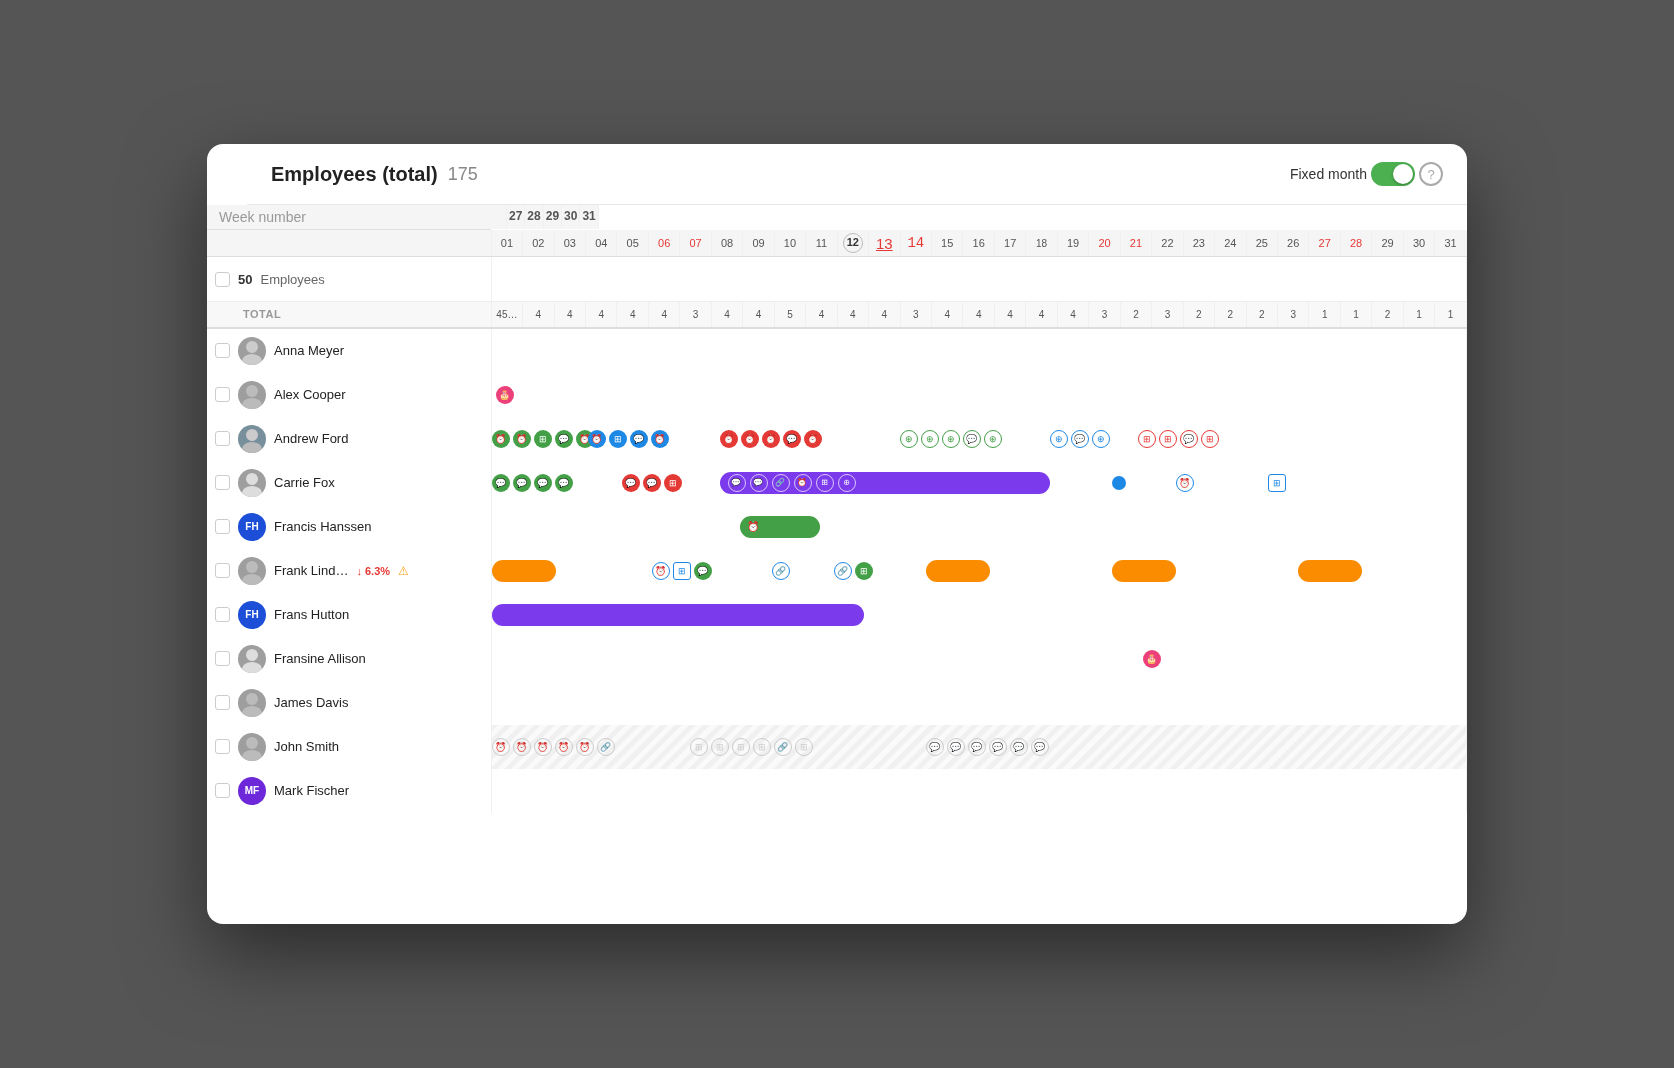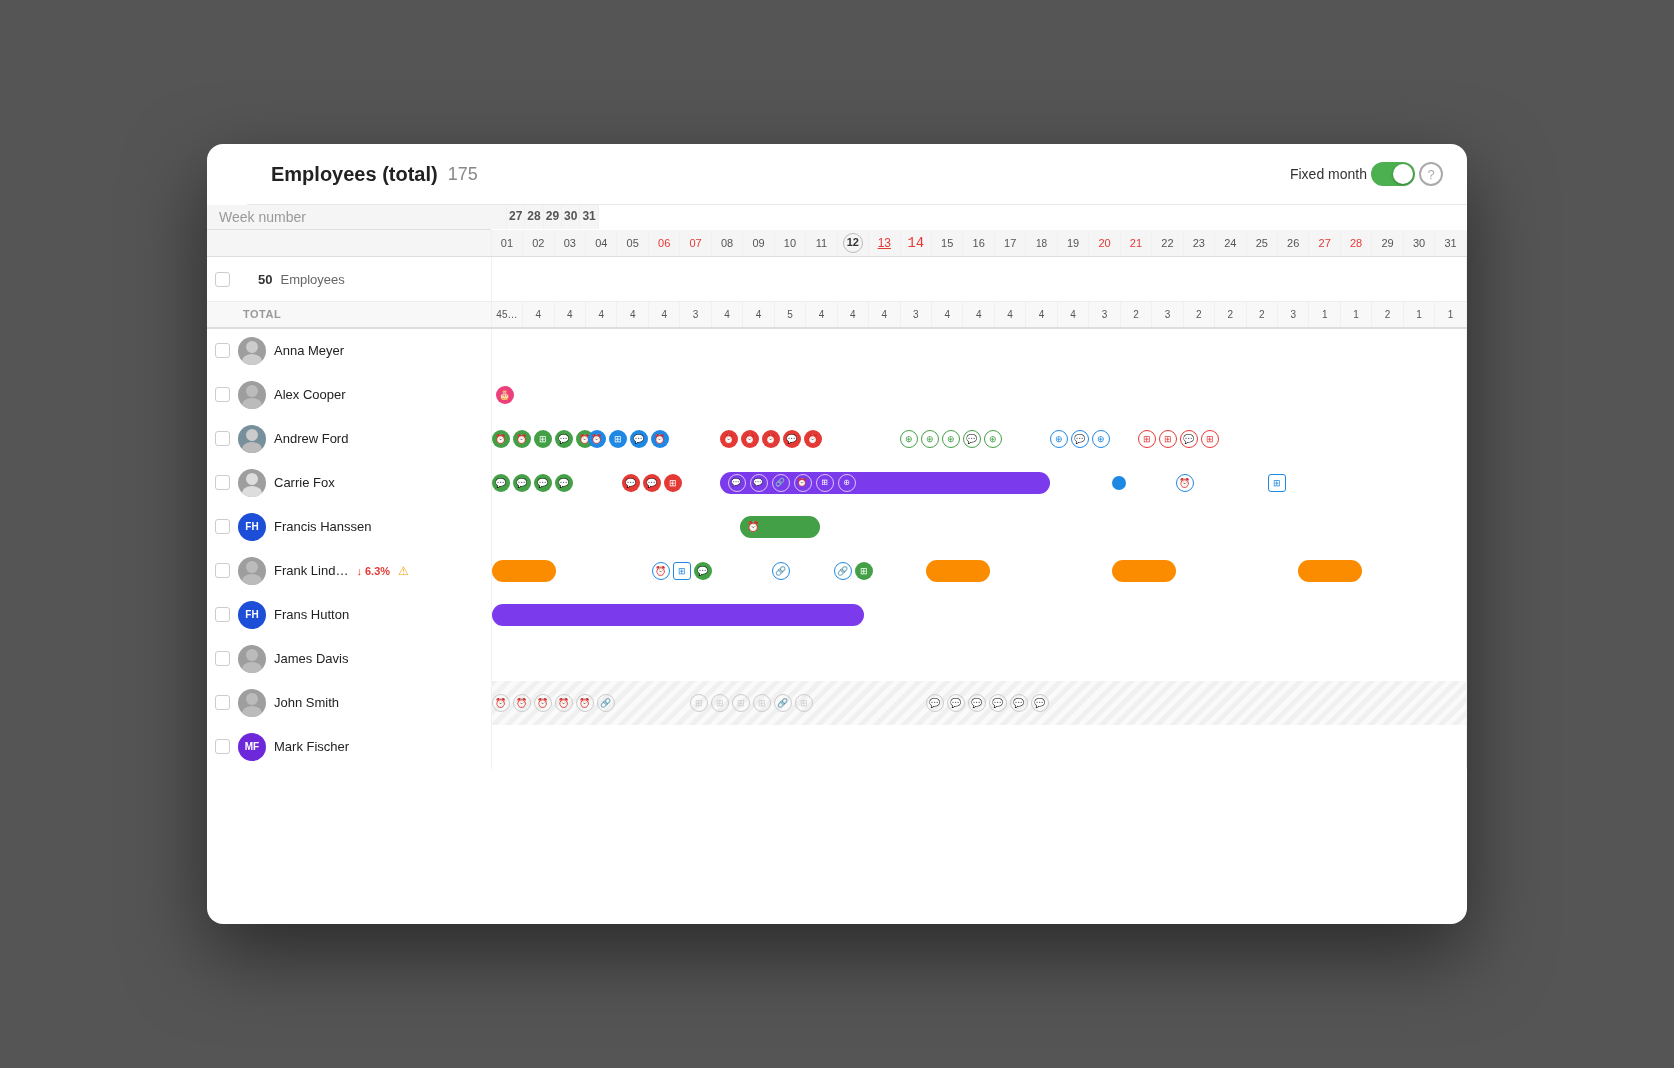--- a/index.html
+++ b/index.html
@@ -292,21 +292,21 @@
           <th style="color:#555;font-size:11px;">03</th>
           <th style="color:#555;font-size:11px;">04</th>
           <th style="color:#555;font-size:11px;">05</th>
           <th style="color:#e53935;font-size:11px;">06</th>
           <th style="color:#e53935;font-size:11px;">07</th>
           <th style="color:#555;font-size:11px;">08</th>
           <th style="color:#555;font-size:11px;">09</th>
           <th style="color:#555;font-size:11px;">10</th>
           <th style="color:#555;font-size:11px;">11</th>
           <th><span class="today-circle">12</span></th>
-          <th style="color:#e53935;font-size:12px;text-decoration:underline;">13</th>
+          <th style="color:#e53935;font-size:15px;text-decoration:underline;">13</th>
           <th style="color:#e53935;font-size:14px;font-family:Liberation Mono, monospace;">14</th>
           <th style="color:#555;font-size:11px;">15</th>
           <th style="color:#555;font-size:11px;">16</th>
           <th style="color:#555;font-size:11px;">17</th>
           <th style="color:#555;font-size:10px;">18</th>
           <th style="color:#555;font-size:11px;">19</th>
           <th style="color:#e53935;font-size:11px;">20</th>
           <th style="color:#e53935;font-size:11px;">21</th>
           <th style="color:#555;font-size:11px;">22</th>
           <th style="color:#555;font-size:11px;">23</th>
@@ -319,21 +319,21 @@
           <th style="color:#555;font-size:11px;">30</th>
           <th style="color:#555;font-size:11px;">31</th>
         </tr>
       </thead>
       <tbody>
 
         <tr class="emp-row-tr">
           <td>
             <div class="name-cell">
               <div class="cb"></div>
-              <span style="font-size:13px;font-weight:700;color:#333;margin-left:20px;">50</span>
+              <span style="font-size:13px;font-weight:700;color:#333;margin-left:0;">50</span>
               <span style="font-size:13px;color:#666;">Employees</span>
             </div>
           </td>
           <td colspan="31"></td>
         </tr>
 
         <tr class="total-row-tr">
           <td style="text-align:left;padding-left:36px;font-size:11px;font-weight:700;color:#999;letter-spacing:0.5px;">TOTAL</td>
           <td>45…</td>
           <td>4</td>
@@ -582,20 +582,40 @@
               <div class="av av-teal">FH</div>
               <span class="nm">Frans Hutton</span>
             </div>
           </td>
           <td colspan="31" style="height:44px;position:relative;">
 
             <div class="abs-bar" style="background:#7c3aed;left:0;width:372px;"></div>
           </td>
         </tr>
 
+        <tr>
+          <td>
+            <div class="name-cell">
+              <div class="cb"></div>
+              <div class="av" style="background:#9e9e9e;">
+                <svg viewBox="0 0 28 28" width="28" height="28">
+                    <circle cx="14" cy="10" r="6" fill="#ddd"></circle>
+                    <ellipse cx="14" cy="24" rx="10" ry="7" fill="#ddd"></ellipse>
+                  </svg>
+              </div>
+              <span class="nm">Fransine Allison</span>
+            </div>
+          </td>
+          <td colspan="31" style="height:44px;position:relative;">
+
+            <div style="position:absolute;top:50%;transform:translateY(-50%);left:651px;">
+              <div class="birthday-dot">🎂</div>
+            </div>
+          </td>
+        </tr>
 
         <tr>
           <td>
             <div class="name-cell">
               <div class="cb"></div>
               <div class="av" style="background:#9e9e9e;">
                 <svg viewBox="0 0 28 28" width="28" height="28">
                     <circle cx="14" cy="10" r="6" fill="#bbb"></circle>
                     <ellipse cx="14" cy="24" rx="10" ry="7" fill="#bbb"></ellipse>
                   </svg>

